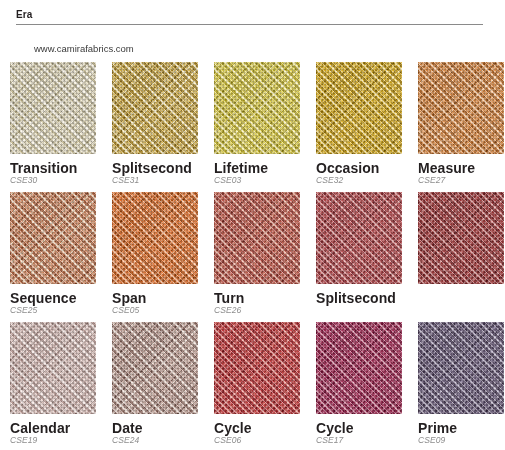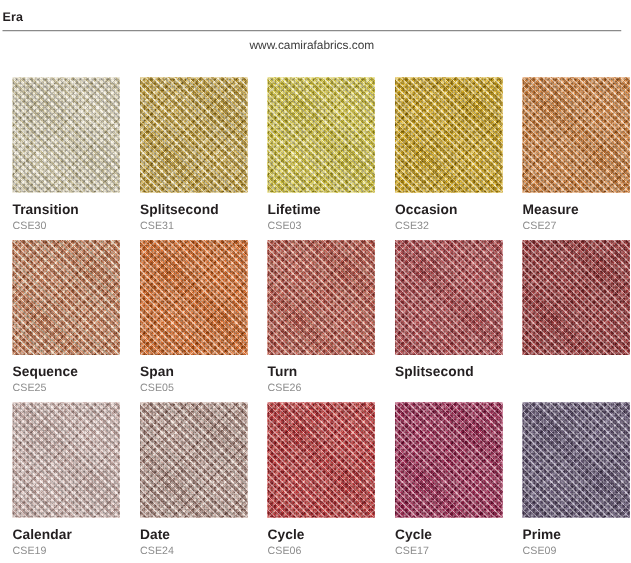--- a/index.html
+++ b/index.html
@@ -14,21 +14,21 @@
     font-family: "Liberation Sans", sans-serif;
     color: #231f20;
     overflow: hidden;
   }
 
   .page {
     position: relative;
     width: 499px;
     height: 450px;
     box-sizing: border-box;
-    padding: 0 2px;
+    padding: 0 16px;
   }
 
   
   .header {
     padding-top: 9px;
   }
   .brand-title {
     font-size: 10px;
     font-weight: bold;
     letter-spacing: 0.1px;
@@ -38,22 +38,21 @@
   }
   .header-rule {
     height: 1px;
     background: #8a8a8a;
     margin: 0 0 4px 0;
   }
   .brand-url {
     font-size: 9.5px;
     line-height: 12px;
     color: #3a3a3a;
-    margin: 6px;
-    text-align: center;
+    margin: 18px;
   }
 
   
   .swatch-grid {
     position: absolute;
     top: 62px;
     left: 10px;
     width: 485px;
     display: grid;
     grid-template-columns: repeat(5, 86px);
@@ -98,33 +97,34 @@
         rgba(0,0,0,0.10) 0px, rgba(0,0,0,0.10) 1px,
         rgba(255,255,255,0.12) 1px, rgba(255,255,255,0.12) 2px,
         rgba(0,0,0,0.00) 2px, rgba(0,0,0,0.00) 3px),
       repeating-linear-gradient(0deg,
         rgba(0,0,0,0.09) 0px, rgba(0,0,0,0.09) 1px,
         rgba(255,255,255,0.10) 1px, rgba(255,255,255,0.10) 2px,
         rgba(0,0,0,0.00) 2px, rgba(0,0,0,0.00) 3px);
   }
 
   .swatch-name {
-    font-size: 11px;
+    font-size: 14px;
     font-weight: bold;
     line-height: 11px;
     color: #231f20;
     margin-top: 9px;
     letter-spacing: 0.05px;
   }
   .swatch-code {
     font-size: 8.5px;
     line-height: 11px;
     color: #8d8d8d;
     margin-top: 1px;
     letter-spacing: 0.05px;
+    font-style: italic;
   }
 </style>
 </head>
 <body>
 
 <div class="page">
 
   <div class="header">
     <div class="brand-title">Era</div>
     <div class="header-rule"></div>

